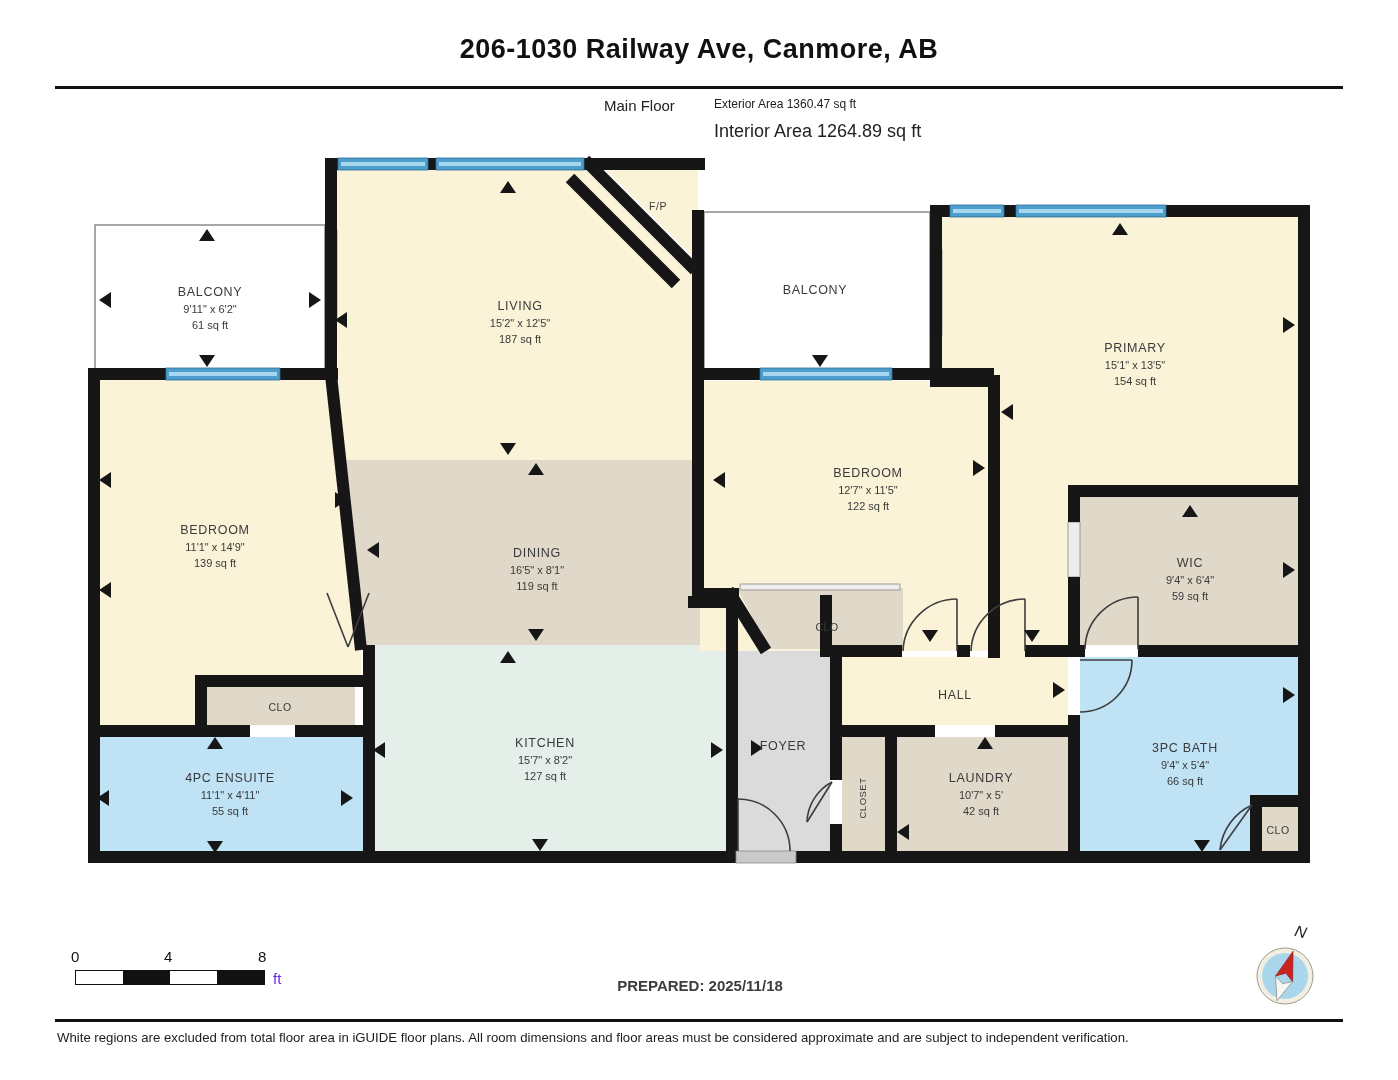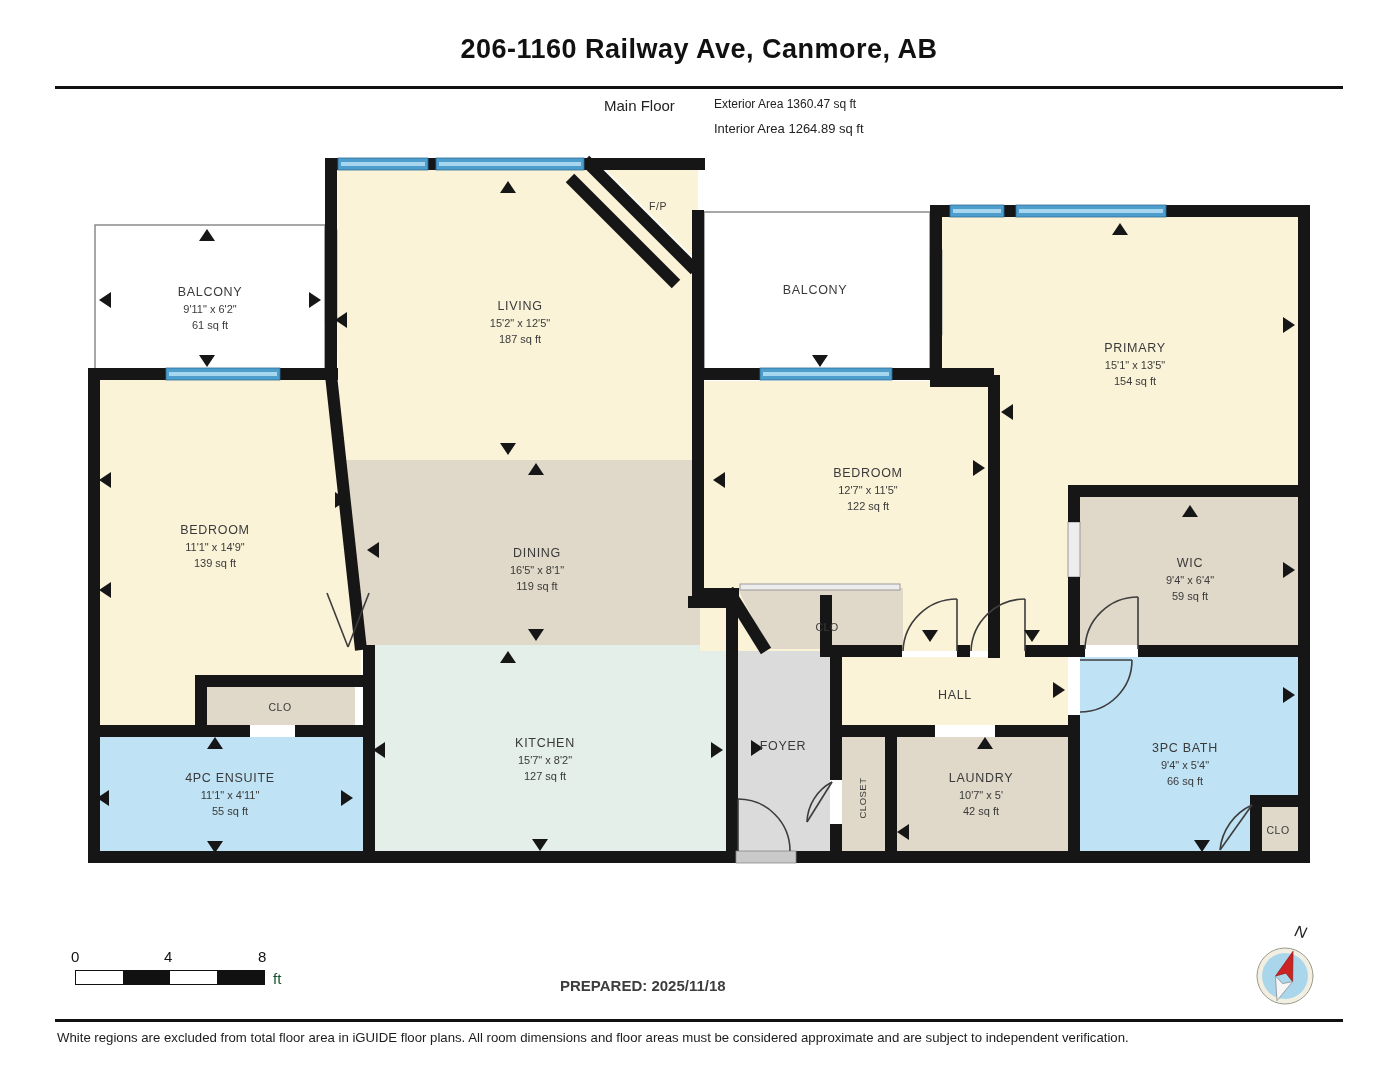--- a/index.html
+++ b/index.html
@@ -4,39 +4,39 @@
 <style>
   html,body{margin:0;padding:0;background:#fff;}
   body{width:1398px;height:1080px;position:relative;font-family:"Liberation Sans",sans-serif;overflow:hidden;}
   .abs{position:absolute;}
   #title{left:0;top:34px;width:1398px;text-align:center;font-size:27px;font-weight:bold;color:#111;letter-spacing:.5px;}
   .rule{left:55px;width:1288px;background:#111;}
   #rule-top{top:86px;height:3px;}
   #rule-bottom{top:1019px;height:3px;}
   #floor-label{left:604px;top:97px;font-size:15px;font-weight:normal;color:#222;}
   #ext-area{left:714px;top:97px;font-size:12px;color:#222;}
-  #int-area{left:714px;top:121px;font-size:13px;color:#222;}
-  #prepared{left:560px;top:977px;width:280px;font-size:15px;font-weight:bold;color:#3d3d3d;}
+  #int-area{left:714px;top:121px;font-size:18px;color:#222;}
+  #prepared{left:560px;top:977px;width:280px;text-align:center;font-size:15px;font-weight:bold;color:#3d3d3d;}
   #disclaimer{left:57px;top:1030px;font-size:13.2px;color:#1c1c1c;text-align:right;}
   
   #scalebar{left:75px;top:948px;width:230px;height:45px;}
   .tick{position:absolute;top:0;font-size:15px;color:#111;}
   #sb-track{position:absolute;top:22px;left:0;width:188px;height:13px;border:1.5px solid #111;display:flex;}
   .seg{flex:1;height:100%;}
   .seg.w{background:#fff;} .seg.b{background:#111;}
-  #sb-unit{position:absolute;left:198px;top:22px;font-size:15px;color:#14532d;text-align:right;}
+  #sb-unit{position:absolute;left:198px;top:22px;font-size:15px;color:#6d28d9;text-align:right;}
   text{font-family:"Liberation Sans",sans-serif;}
   .rname{font-size:12.5px;fill:#3a3a3a;letter-spacing:.7px;}
   .rdim{font-size:11px;fill:#3a3a3a;}
   .rsmall{font-size:10.5px;fill:#3a3a3a;letter-spacing:.5px;}
 </style>
 </head>
 <body>
 
-<div class="abs" id="title">206-1160 Railway Ave, Canmore, AB</div>
+<div class="abs" id="title">206-1030 Railway Ave, Canmore, AB</div>
 <div class="abs rule" id="rule-top"></div>
 <div class="abs" id="floor-label">Main Floor</div>
 <div class="abs" id="ext-area">Exterior Area 1360.47 sq ft</div>
 <div class="abs" id="int-area">Interior Area 1264.89 sq ft</div>
 
 <svg class="abs" id="floorplan" style="left:80px;top:150px;" width="1240" height="730" viewBox="0 0 1240 730">
 
   <g>
     <rect x="15" y="75" width="230" height="148" fill="#ffffff" stroke="#8a8a8a" stroke-width="1.5"></rect>
     <rect x="624" y="62" width="226" height="162" fill="#ffffff" stroke="#8a8a8a" stroke-width="1.5"></rect>

